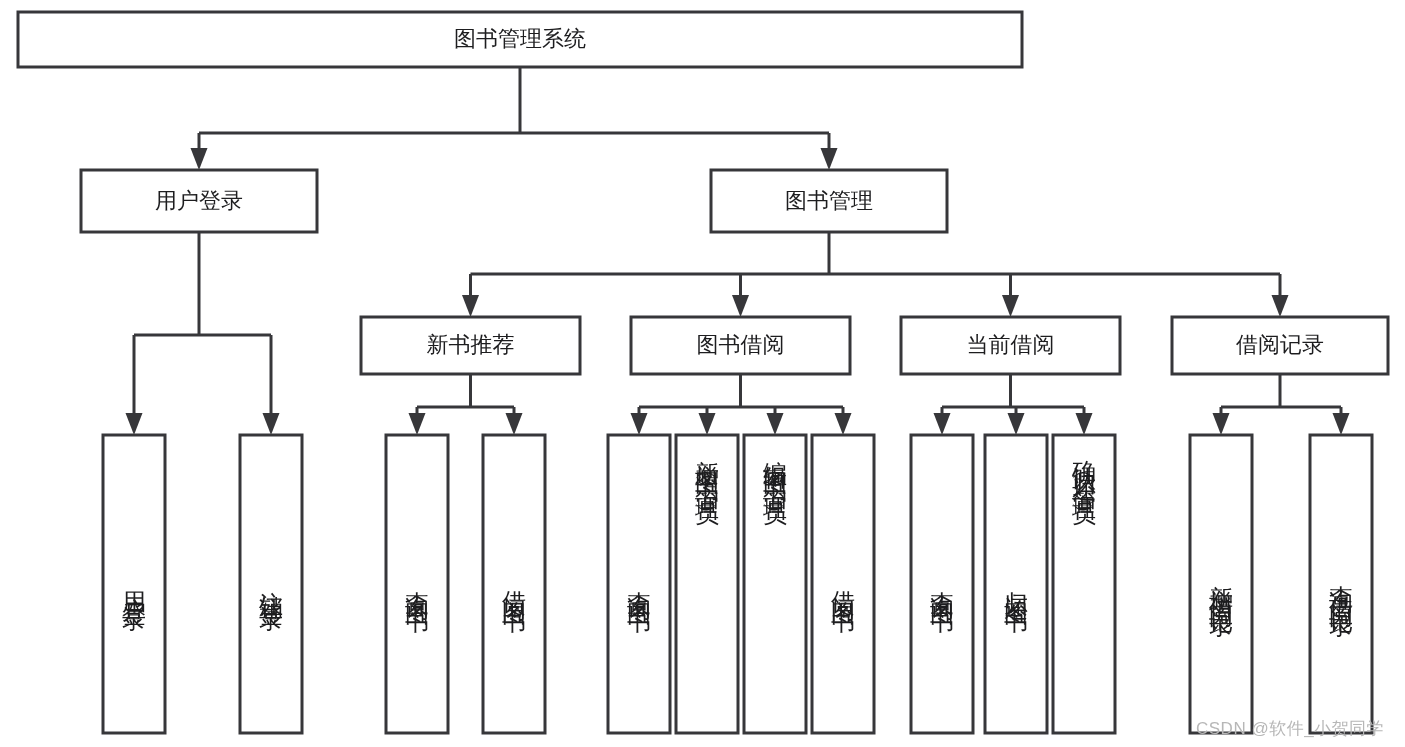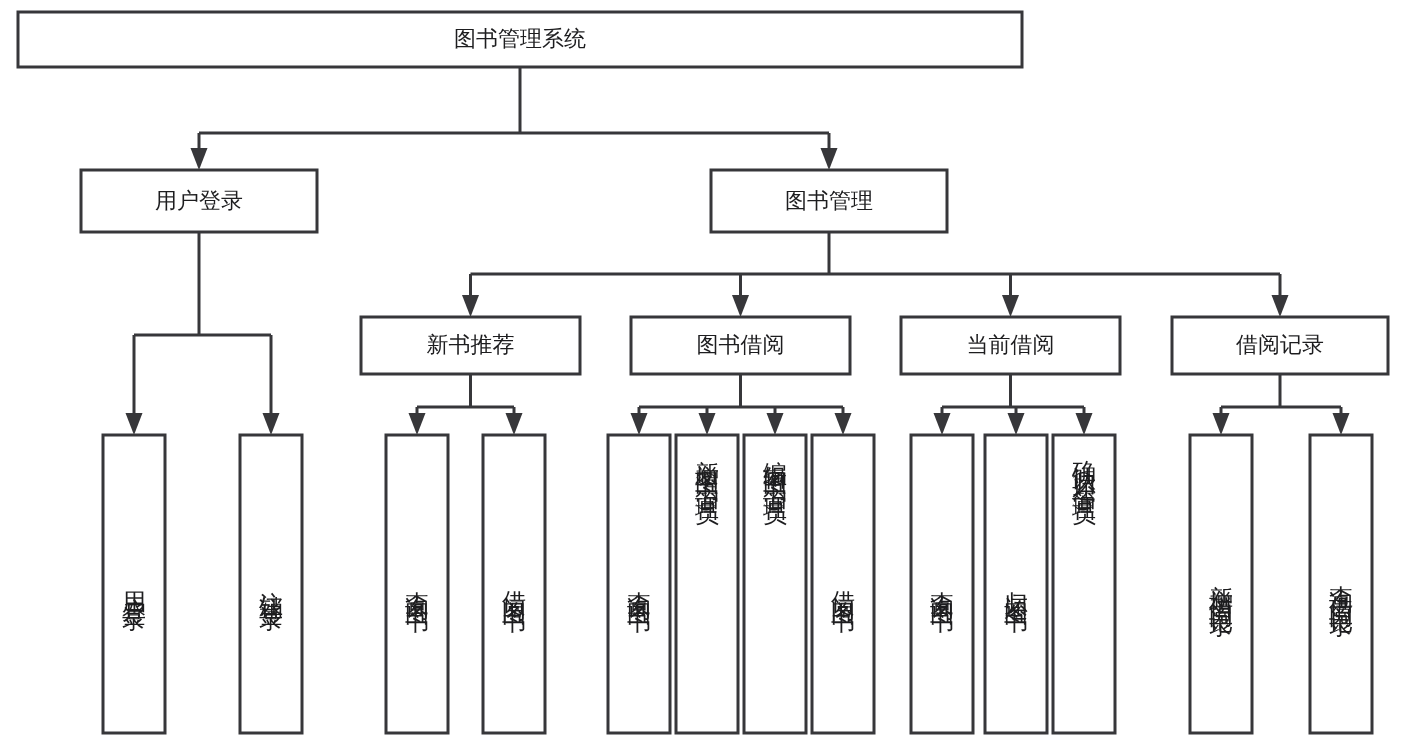--- a/index.html
+++ b/index.html
@@ -215,13 +215,14 @@
       <div class="leaf-label-wrap" style="left: 1053px; top: 435px; width: 62px; height: 298px; align-items: flex-start;">
         <span class="leaf-label" style="padding-top: 6px;">确认归还（管理员）</span>
       </div>
       <div class="leaf-label-wrap" style="left: 1190px; top: 435px; width: 62px; height: 298px; align-items: center;">
         <span class="leaf-label">新增借阅记录</span>
       </div>
       <div class="leaf-label-wrap" style="left: 1310px; top: 435px; width: 62px; height: 298px; align-items: center;">
         <span class="leaf-label">查询借阅记录</span>
       </div>
     </div>
+  <div class="watermark" style="left: 1196px; top: 717px;">CSDN @软件_小贺同学</div>
 </div>
 
 </body></html>

